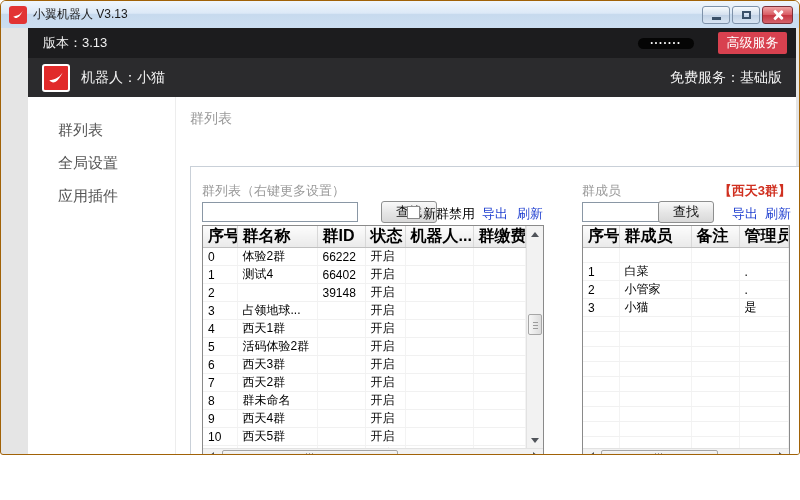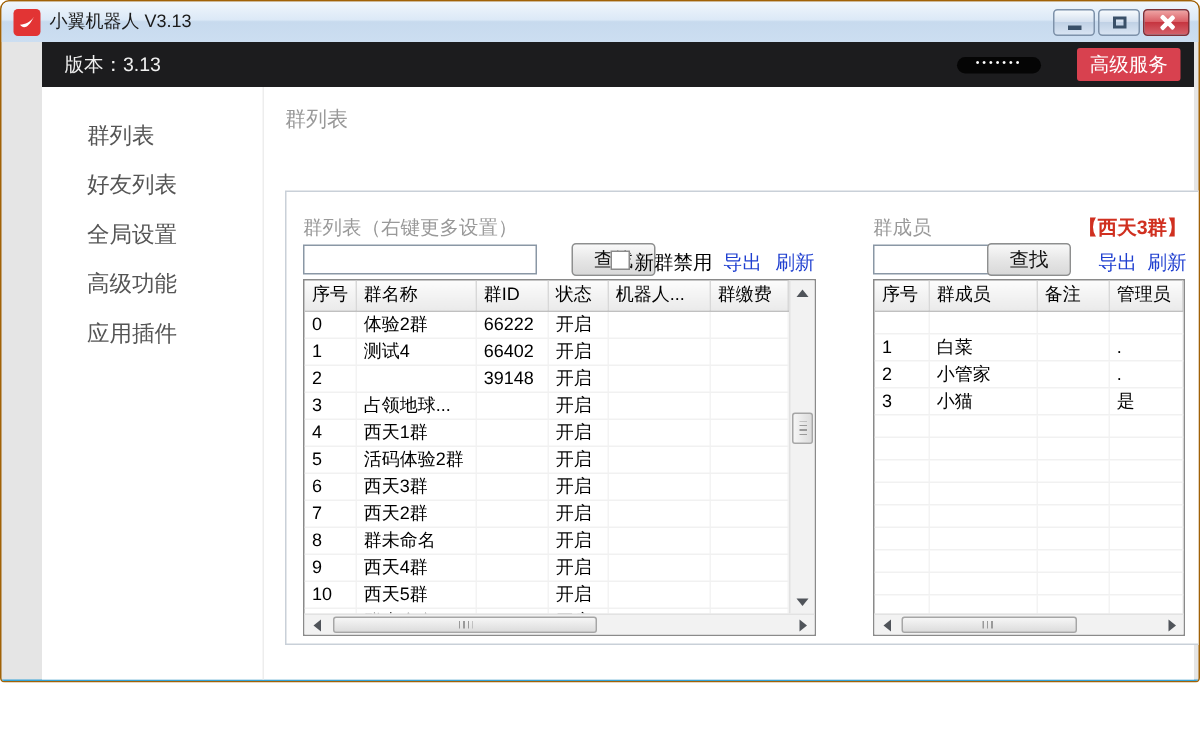--- a/index.html
+++ b/index.html
@@ -59,21 +59,21 @@
   .srch { position:absolute; height:20px; border:1px solid #8a97a5; font-size:12px; padding:0 3px; }
   .btn { position:absolute; height:22px; font-size:13px; color:#111; border:1px solid #8e8f8f;
          border-radius:3px; background:linear-gradient(#f9f9f9,#e5e5e5 55%,#d9d9d9); cursor:pointer; }
   .cb { position:absolute; width:13px; height:13px; border:1px solid #8a8a8a; background:#fff; cursor:pointer; }
   .cb-label { position:absolute; font-size:13px; color:#000; }
   .lnk { position:absolute; font-size:13px; color:#1f3fd0; cursor:pointer; text-decoration:none; }
   
   .tbl { position:absolute; border:1px solid #8a8a8a; background:#fff; }
   .tbl-scroll { position:absolute; left:0; top:0; bottom:14px; overflow:hidden; }
   .tbl table { border-collapse:collapse; table-layout:fixed; width:100%; }
-  .tbl th { height:20px; font-size:12px; font-weight:normal; text-align:left; padding:0 0 0 5px;
+  .tbl th { height:20px; font-size:16px; font-weight:bold; text-align:left; padding:0 0 0 5px;
             background:linear-gradient(#fcfcfc,#eaeaea); border-bottom:1px solid #c0c0c0;
             border-right:1px solid #d8d8d8; white-space:nowrap; overflow:hidden; }
   .tbl td { height:15px; font-size:12px; padding:0 0 0 5px; border-bottom:1px solid #f1f1f1;
             border-right:1px solid #f3f3f3; white-space:nowrap; overflow:hidden; color:#000; }
   
   .vscroll { position:absolute; right:0; top:0; bottom:14px; width:17px; background:#f2f2f2;
              border-left:1px solid #e2e2e2; }
   .hscroll { position:absolute; left:0; right:0; bottom:0; height:14px; background:#f2f2f2;
              border-top:1px solid #e2e2e2; }
   .sb-arrow { position:absolute; display:flex; align-items:center; justify-content:center; cursor:pointer; }
@@ -118,28 +118,35 @@
     </span>
   </div>
 
   <div class="chrome">
     <div class="version-bar">
       <span class="version-label">版本：3.13</span>
       <span class="dots-pill">•••••••</span>
       <button class="vip-btn">高级服务</button>
     </div>
 
+    <div class="robot-bar">
+      <span class="robot-ico">
+        <svg width="20" height="20" viewBox="0 0 18 18">
+          <path d="M3 11 C6 14.5 10 14 15 4 C11 9.5 8 10 3 11 Z" fill="#ffffff"></path>
+        </svg>
+      </span>
+      <span class="robot-name">机器人：小猫</span>
+      <span class="service-label">免费服务：基础版</span>
+    </div>
 
     <div class="content">
 
       <div class="sidebar">
         <div class="side-item">群列表</div>
-        <div class="side-item">好友列表</div>
         <div class="side-item">全局设置</div>
-        <div class="side-item">高级功能</div>
         <div class="side-item">应用插件</div>
       </div>
 
       <div class="page-title">群列表</div>
 
 
       <div class="tabbox">
 
         <div class="panel-label" style="left:11px; top:15px;">群列表（右键更多设置）</div>
         <input class="srch" style="left: 11px; top: 35px; width: 156px;" value="">

